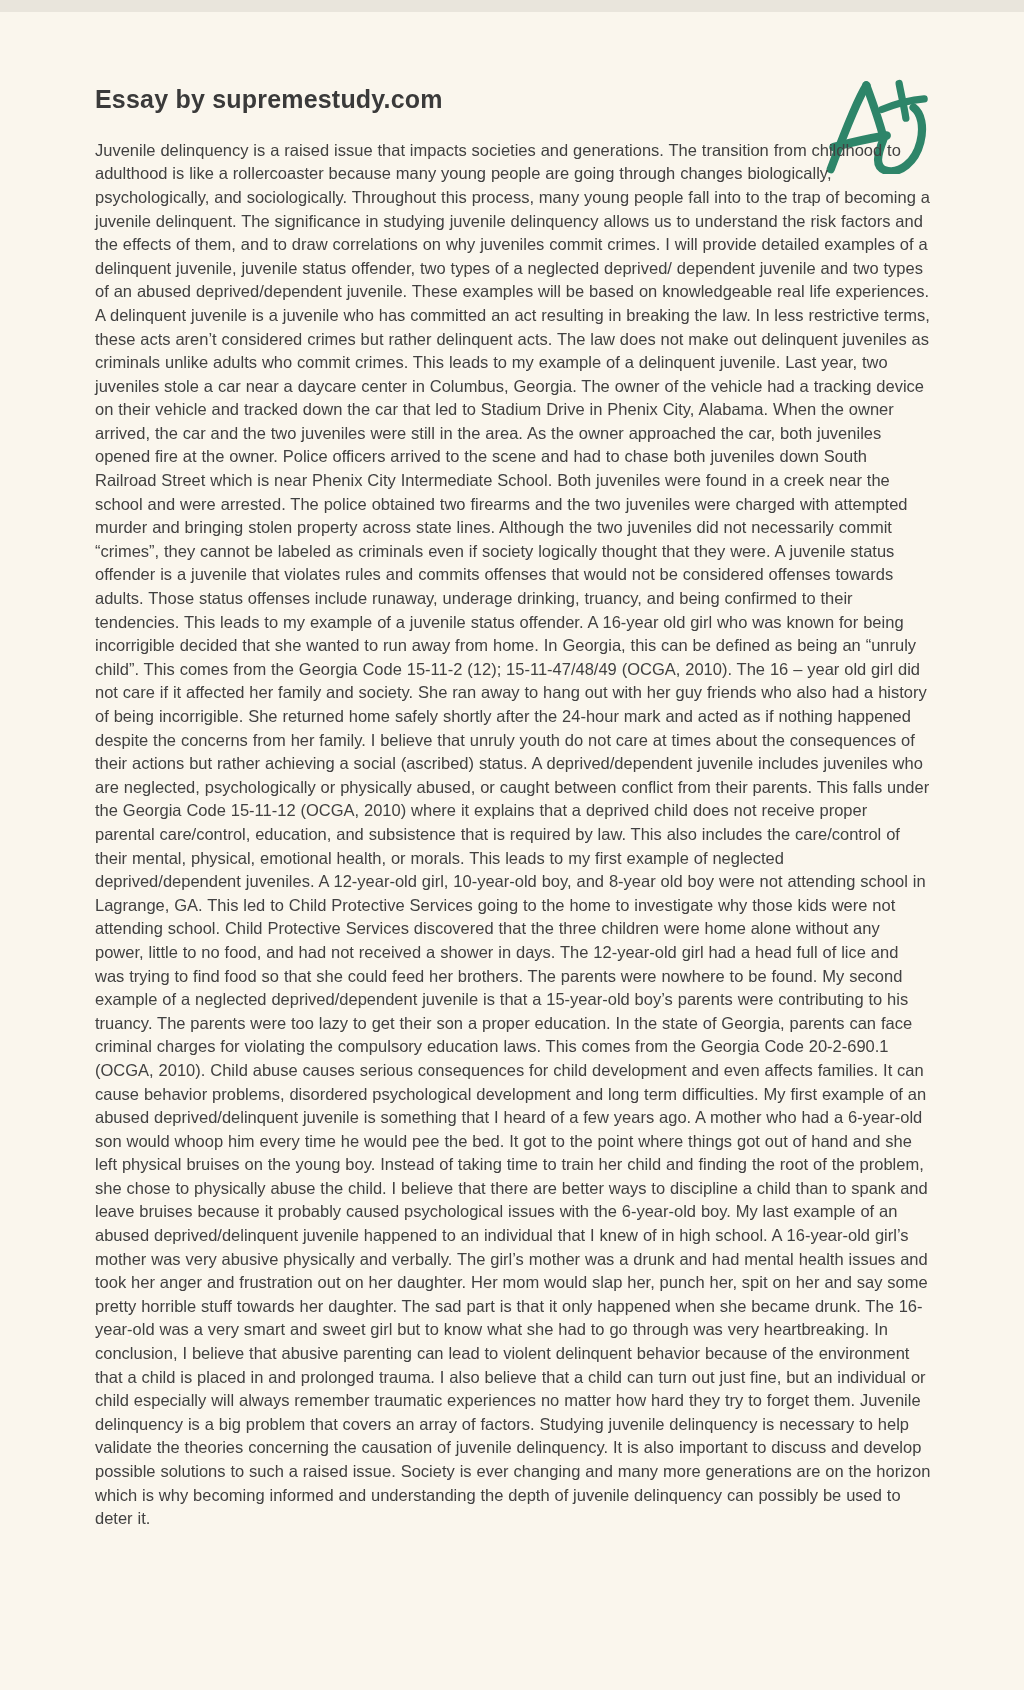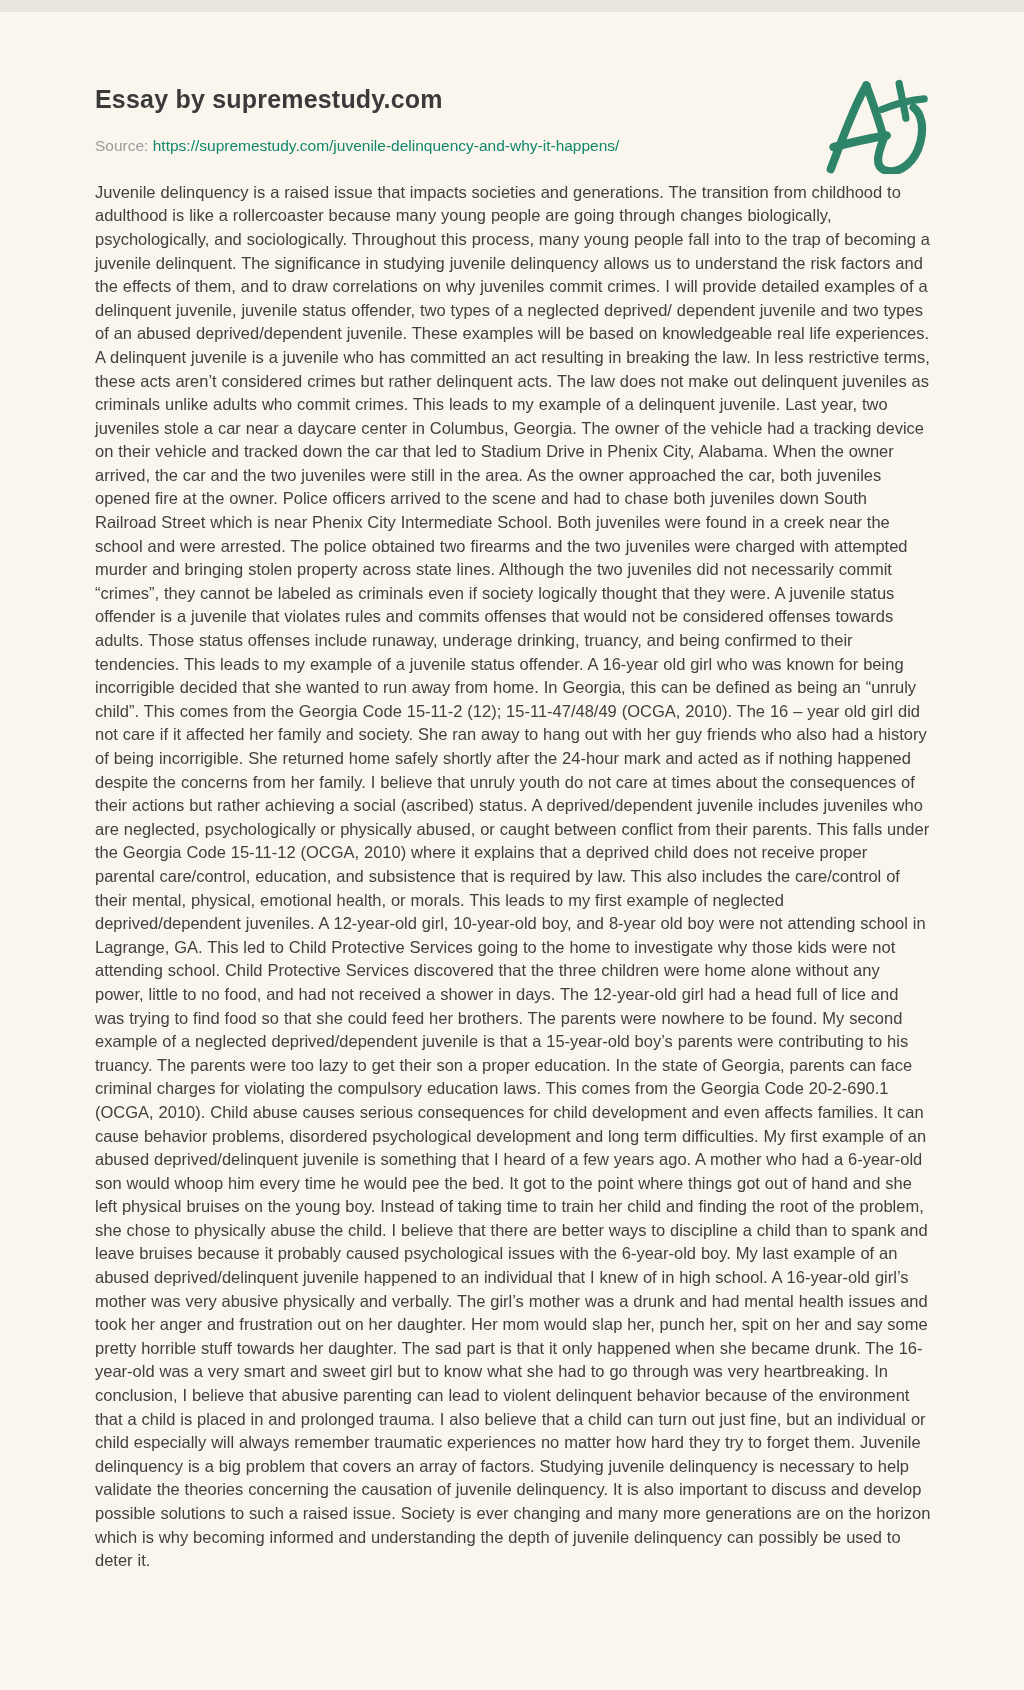--- a/index.html
+++ b/index.html
@@ -76,22 +76,18 @@
 
     <path d="M 79 11 C 81 22, 84 34, 86 47" stroke-width="7.5"></path>
 
     <path d="M 61 38 C 76 32, 91 28, 105 27" stroke-width="7.5"></path>
   </svg>
 
   <div class="content">
 
     <div class="site-title">Essay by supremestudy.com</div>
 
-    <div class="source-row">
-      <span class="source-label">Source:</span>
-      <a class="source-link">https://supremestudy.com/juvenile-delinquency-and-why-it-happens/</a>
-    </div>
 
 
     <p class="essay-body">Juvenile delinquency is a raised issue that impacts societies and generations. The transition from childhood to adulthood is like a rollercoaster because many young people are going through changes biologically, psychologically, and sociologically. Throughout this process, many young people fall into to the trap of becoming a juvenile delinquent. The significance in studying juvenile delinquency allows us to understand the risk factors and the effects of them, and to draw correlations on why juveniles commit crimes. I will provide detailed examples of a delinquent juvenile, juvenile status offender, two types of a neglected deprived/ dependent juvenile and two types of an abused deprived/dependent juvenile. These examples will be based on knowledgeable real life experiences. A delinquent juvenile is a juvenile who has committed an act resulting in breaking the law. In less restrictive terms, these acts aren’t considered crimes but rather delinquent acts. The law does not make out delinquent juveniles as criminals unlike adults who commit crimes. This leads to my example of a delinquent juvenile. Last year, two juveniles stole a car near a daycare center in Columbus, Georgia. The owner of the vehicle had a tracking device on their vehicle and tracked down the car that led to Stadium Drive in Phenix City, Alabama. When the owner arrived, the car and the two juveniles were still in the area. As the owner approached the car, both juveniles opened fire at the owner. Police officers arrived to the scene and had to chase both juveniles down South Railroad Street which is near Phenix City Intermediate School. Both juveniles were found in a creek near the school and were arrested. The police obtained two firearms and the two juveniles were charged with attempted murder and bringing stolen property across state lines. Although the two juveniles did not necessarily commit “crimes”, they cannot be labeled as criminals even if society logically thought that they were. A juvenile status offender is a juvenile that violates rules and commits offenses that would not be considered offenses towards adults. Those status offenses include runaway, underage drinking, truancy, and being confirmed to their tendencies. This leads to my example of a juvenile status offender. A 16-year old girl who was known for being incorrigible decided that she wanted to run away from home. In Georgia, this can be defined as being an “unruly child”. This comes from the Georgia Code 15-11-2 (12); 15-11-47/48/49 (OCGA, 2010). The 16 – year old girl did not care if it affected her family and society. She ran away to hang out with her guy friends who also had a history of being incorrigible. She returned home safely shortly after the 24-hour mark and acted as if nothing happened despite the concerns from her family. I believe that unruly youth do not care at times about the consequences of their actions but rather achieving a social (ascribed) status. A deprived/dependent juvenile includes juveniles who are neglected, psychologically or physically abused, or caught between conflict from their parents. This falls under the Georgia Code 15-11-12 (OCGA, 2010) where it explains that a deprived child does not receive proper parental care/control, education, and subsistence that is required by law. This also includes the care/control of their mental, physical, emotional health, or morals. This leads to my first example of neglected deprived/dependent juveniles. A 12-year-old girl, 10-year-old boy, and 8-year old boy were not attending school in Lagrange, GA. This led to Child Protective Services going to the home to investigate why those kids were not attending school. Child Protective Services discovered that the three children were home alone without any power, little to no food, and had not received a shower in days. The 12-year-old girl had a head full of lice and was trying to find food so that she could feed her brothers. The parents were nowhere to be found. My second example of a neglected deprived/dependent juvenile is that a 15-year-old boy’s parents were contributing to his truancy. The parents were too lazy to get their son a proper education. In the state of Georgia, parents can face criminal charges for violating the compulsory education laws. This comes from the Georgia Code 20-2-690.1 (OCGA, 2010). Child abuse causes serious consequences for child development and even affects families. It can cause behavior problems, disordered psychological development and long term difficulties. My first example of an abused deprived/delinquent juvenile is something that I heard of a few years ago. A mother who had a 6-year-old son would whoop him every time he would pee the bed. It got to the point where things got out of hand and she left physical bruises on the young boy. Instead of taking time to train her child and finding the root of the problem, she chose to physically abuse the child. I believe that there are better ways to discipline a child than to spank and leave bruises because it probably caused psychological issues with the 6-year-old boy. My last example of an abused deprived/delinquent juvenile happened to an individual that I knew of in high school. A 16-year-old girl’s mother was very abusive physically and verbally. The girl’s mother was a drunk and had mental health issues and took her anger and frustration out on her daughter. Her mom would slap her, punch her, spit on her and say some pretty horrible stuff towards her daughter. The sad part is that it only happened when she became drunk. The 16-year-old was a very smart and sweet girl but to know what she had to go through was very heartbreaking. In conclusion, I believe that abusive parenting can lead to violent delinquent behavior because of the environment that a child is placed in and prolonged trauma. I also believe that a child can turn out just fine, but an individual or child especially will always remember traumatic experiences no matter how hard they try to forget them. Juvenile delinquency is a big problem that covers an array of factors. Studying juvenile delinquency is necessary to help validate the theories concerning the causation of juvenile delinquency. It is also important to discuss and develop possible solutions to such a raised issue. Society is ever changing and many more generations are on the horizon which is why becoming informed and understanding the depth of juvenile delinquency can possibly be used to deter it.</p>
 
   </div>
 </div>
 
 </body></html>

